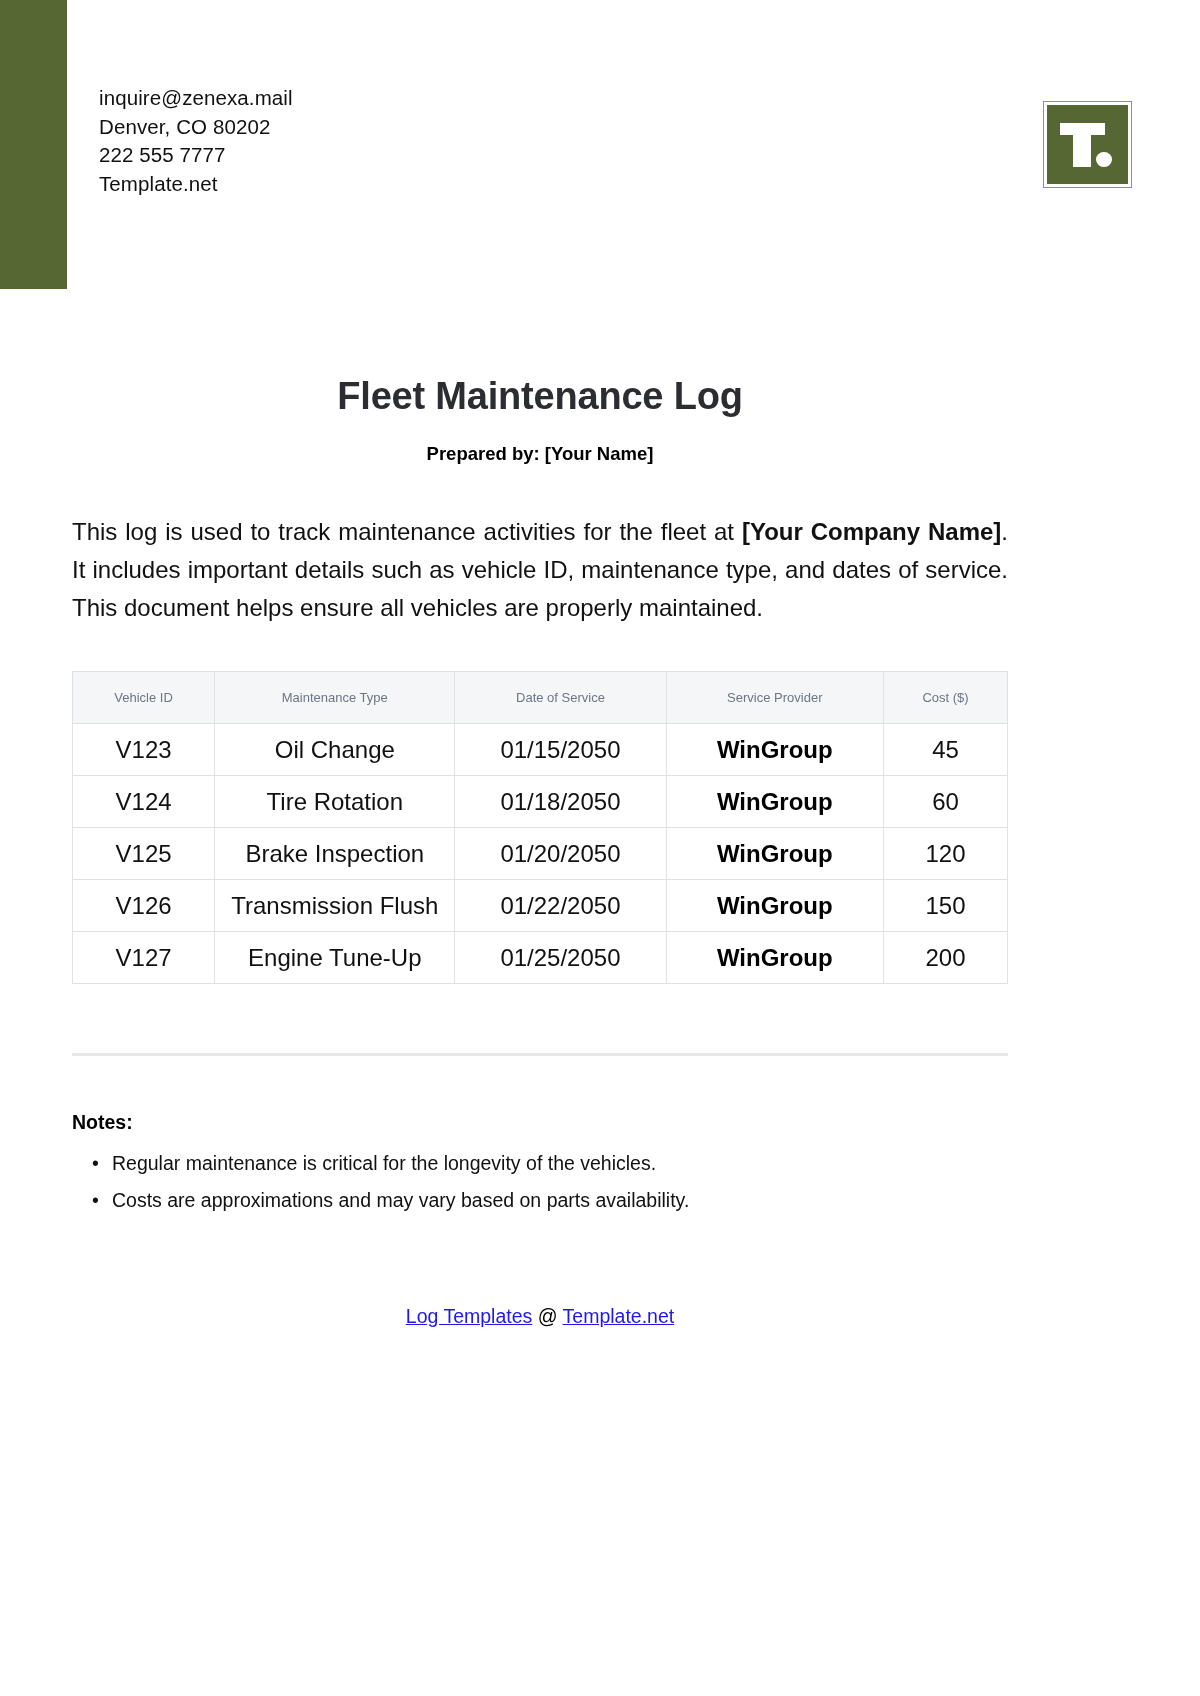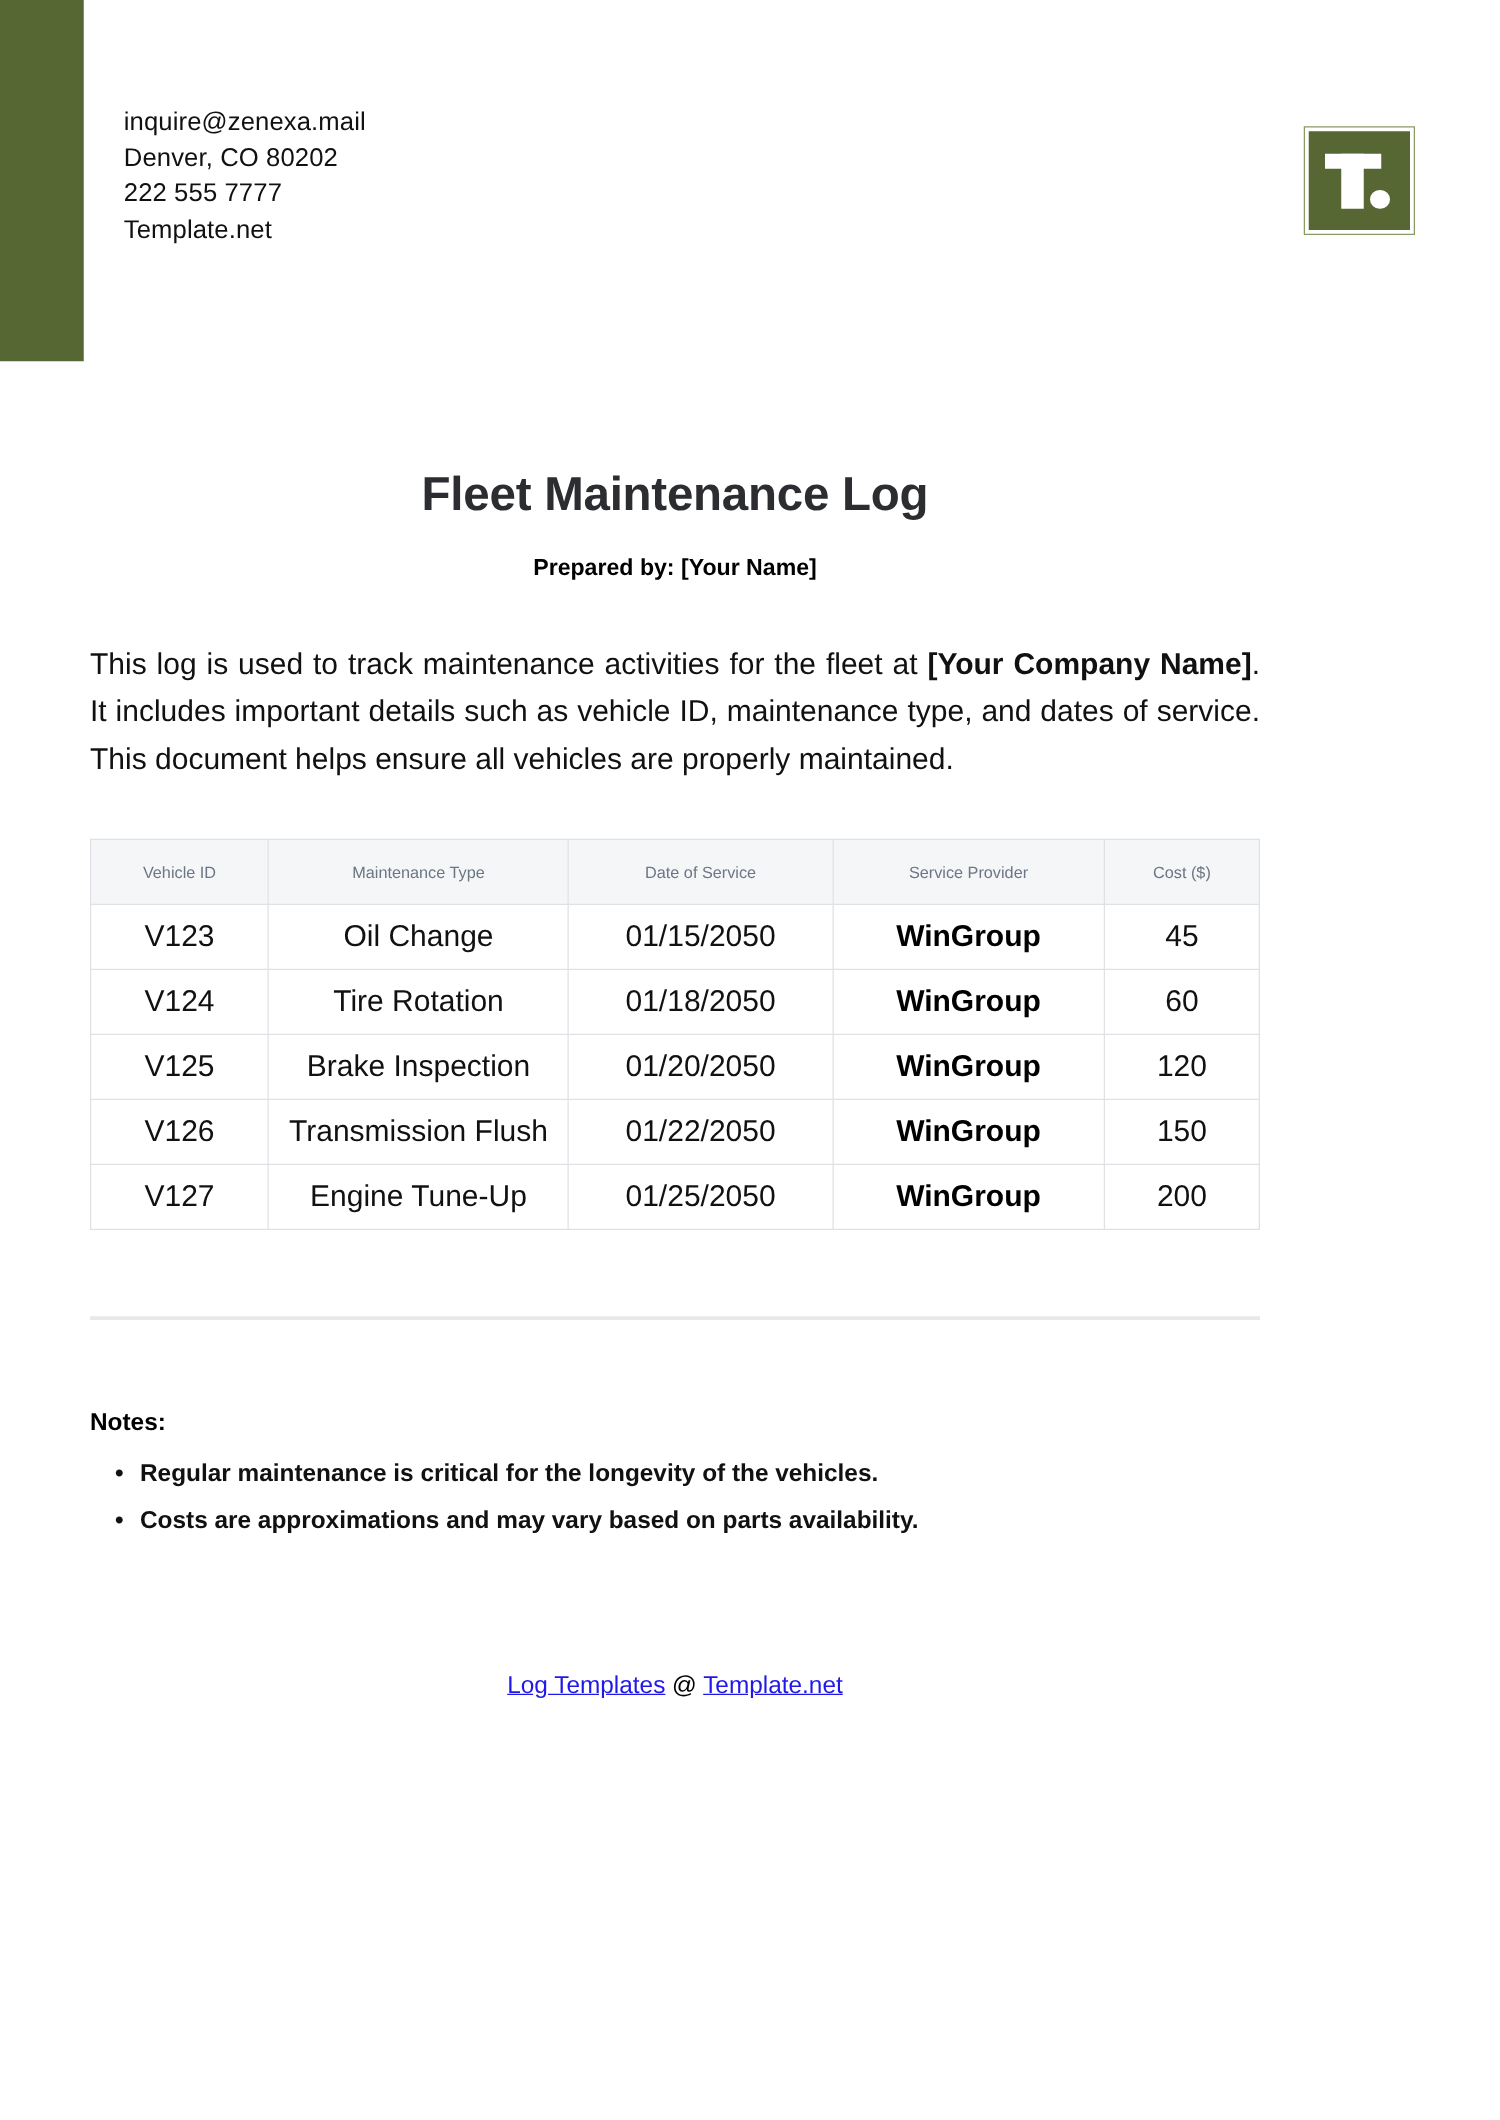--- a/index.html
+++ b/index.html
@@ -177,36 +177,35 @@
     width: 936px;
     margin: 0 auto;
     margin-top: 69px;
     height: 3px;
     background: #e8e8e8;
   }
 
   
   .notes {
     width: 936px;
-    margin: 16px auto;
+    margin: 0 auto;
     padding-top: 53px;
   }
   .notes-title {
     margin: 0;
     font-size: 19.5px;
     line-height: 26px;
     font-weight: bold;
     color: #000000;
   }
   ul.notes-list {
     margin: 0;
     padding: 0;
     list-style: none;
     padding-top: 10px;
-    font-weight: bold;
   }
   ul.notes-list li {
     position: relative;
     padding-left: 40px;
     font-size: 19.5px;
     line-height: 37px;
     color: #111111;
   }
   ul.notes-list li::before {
     content: "\2022";

